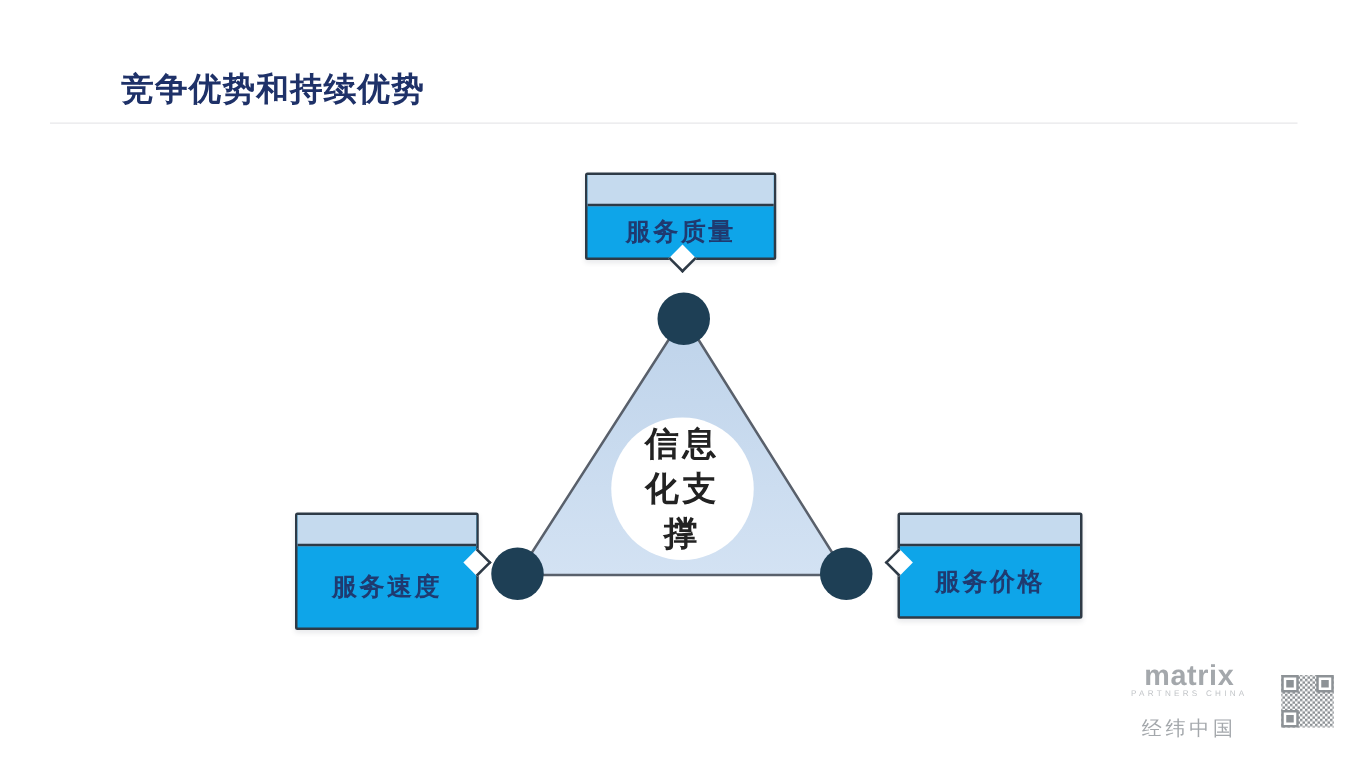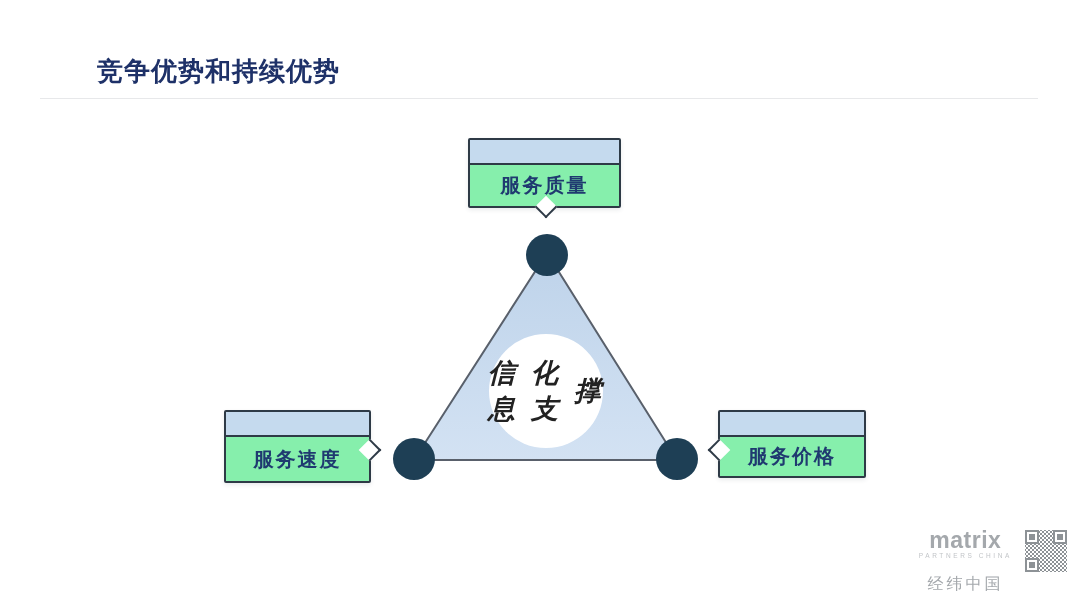--- a/index.html
+++ b/index.html
@@ -19,21 +19,21 @@
     position:absolute;left:40px;right:42px;top:98px;height:1px;
     background:#e7e8ea;
   }
 
   
   .shapes{position:absolute;left:0;top:0;}
 
   
   .callout{
     position:absolute;box-sizing:border-box;
-    background:#86efac;border:2px solid #2e3a46;border-radius:2px;
+    background:#0ea5e9;border:2px solid #2e3a46;border-radius:2px;
     box-shadow:0 2px 4px rgba(40,50,70,.10);
   }
   .callout .band{
     height:23px;background:#c5daee;border-bottom:2px solid #2e3a46;
   }
   .callout .body{
     display:flex;align-items:center;justify-content:center;
     height:calc(100% - 25px);
   }
   .callout .label{
@@ -50,35 +50,35 @@
   .tail.point-right{
     right:-9px;top:30px;
     border-top:2px solid #2e3a46;border-right:2px solid #2e3a46;
   }
   .tail.point-left{
     left:-9px;top:30px;
     border-bottom:2px solid #2e3a46;border-left:2px solid #2e3a46;
   }
 
   #callout-top{left:468px;top:138px;width:153px;height:70px;}
-  #callout-left{left:224px;top:410px;width:147px;height:73px;}
-  #callout-right{left:718px;top:410px;width:148px;height:68px;}
+  #callout-left{left:236px;top:410px;width:147px;height:94px;}
+  #callout-right{left:718px;top:410px;width:148px;height:85px;}
 
   
   .center-circle-text{
     position:absolute;left:488px;top:333px;width:116px;height:116px;
-    display:flex;flex-direction:row;align-items:center;justify-content:center;
+    display:flex;flex-direction:column;align-items:center;justify-content:center;
     font-size:27px;font-weight:600;color:#222222;line-height:36px;
-    letter-spacing:3px;font-style:italic;
+    letter-spacing:3px;
   }
 
   
   .brand{
     position:absolute;right:12px;bottom:15px;
-    display:flex;gap:12px;
+    display:flex;align-items:center;gap:26px;
   }
   .brand-text{display:flex;flex-direction:column;align-items:center;}
   .brand-name{
     font-size:23px;font-weight:600;color:#a4a8ac;line-height:22px;letter-spacing:0.5px;
   }
   .brand-sub{
     font-size:6.5px;color:#c2c5c8;letter-spacing:2.6px;line-height:8px;margin-top:1px;
   }
   .brand-cn{
     font-size:16px;color:#a4a8ac;letter-spacing:3px;line-height:19px;margin-top:14px;

